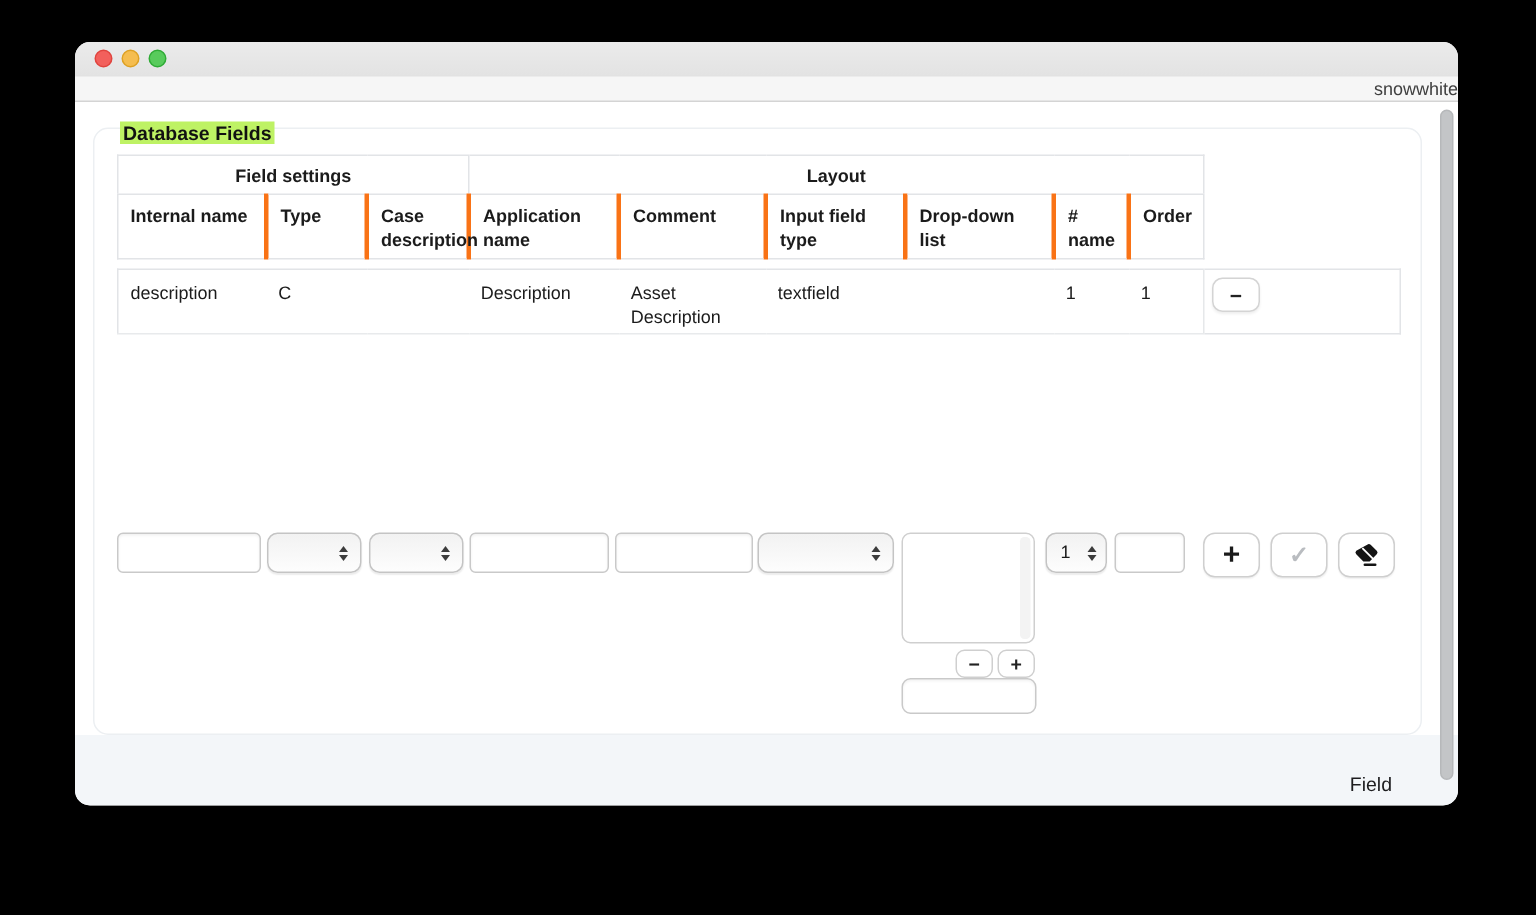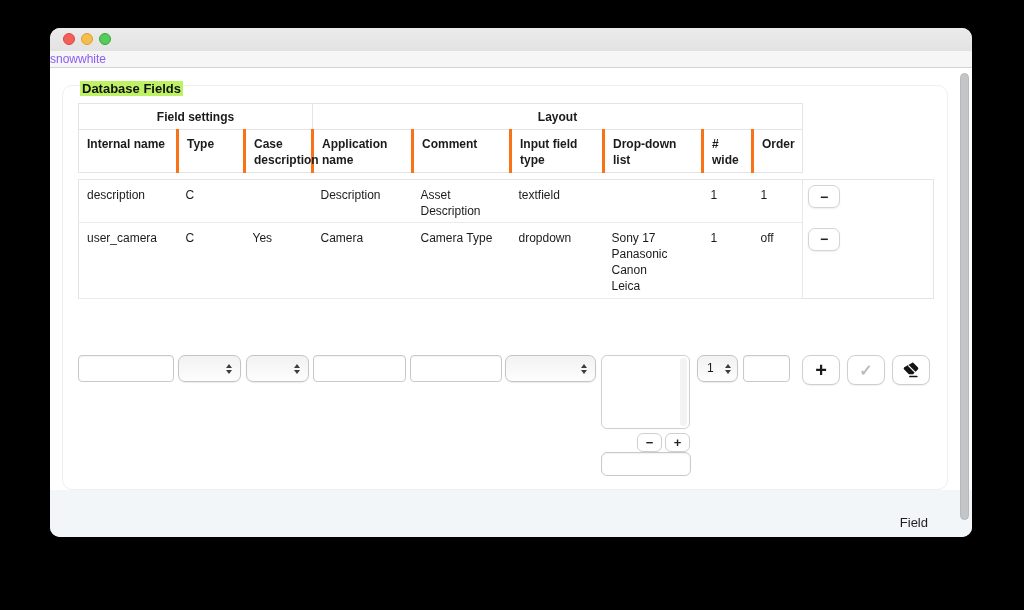--- a/index.html
+++ b/index.html
@@ -7,21 +7,21 @@
   .win { position:absolute; left:50px; top:28px; width:922px; height:509px; background:#fff;
          border-radius:10px; overflow:hidden; box-shadow:0 16px 40px rgba(0,0,0,.6); }
   
   .tb1 { position:absolute; left:0; top:0; right:0; height:22px; background:linear-gradient(#ebebeb,#e3e3e3); }
   .light { position:absolute; top:5px; width:12px; height:12px; border-radius:50%; }
   .light.close { left:13px;  background:#f2605c; border:1px solid #e0443e; }
   .light.min   { left:31px;  background:#f5bd4f; border:1px solid #dea123; }
   .light.zoom  { left:49px;  background:#58cb5c; border:1px solid #2fab36; }
   .tb2 { position:absolute; left:0; top:22px; right:0; height:18px; background:#f6f6f6;
          border-top:1px solid #e2e2e2; border-bottom:1px solid #d4d4d4;
-         text-align:left; font-size:12px; line-height:17px; color:#8b5cf6; }
+         text-align:right; font-size:12px; line-height:17px; color:#404040; }
   
   .footer { position:absolute; left:0; top:462px; right:0; height:47px; background:#f3f6f9; }
   .close-btn { position:absolute; right:44px; top:487px; font-size:13px; color:#1d1d1f; cursor:default; }
   
   .panel { position:absolute; left:12px; top:57px; width:886px; height:405px; background:#fff;
            border:1px solid #eceff2; border-radius:10px; }
   .legend { position:absolute; left:30px; top:53px; font-size:13px; font-weight:700; color:#111;
             background:#bef264; padding:0 2px; }
   
   table { border-collapse:collapse; table-layout:fixed; font-size:12px; color:#1b1b1b; }
@@ -106,21 +106,21 @@
         <td class="grp" colspan="6">Layout</td>
       </tr>
       <tr>
         <td class="col">Internal name</td>
         <td class="col">Type</td>
         <td class="col">Case description</td>
         <td class="col">Application name</td>
         <td class="col">Comment</td>
         <td class="col">Input field type</td>
         <td class="col">Drop-down list</td>
-        <td class="col"># wide</td>
+        <td class="col"># name</td>
         <td class="col">Order</td>
       </tr>
     </tbody>
       </table>
   </div>
 
   <div class="tbody">
     <table>
       <colgroup>
         <col style="width:99px">
@@ -142,39 +142,20 @@
         <td class="data">Description</td>
         <td class="data">Asset Description</td>
         <td class="data">textfield</td>
         <td class="data"></td>
         <td class="data">1</td>
         <td class="data">1</td>
         <td class="btncell">
           <span class="minus-btn">−</span>
         </td>
       </tr>
-      <tr class="sep" style="height:76px">
-        <td class="data">user_camera</td>
-        <td class="data">C</td>
-        <td class="data">Yes</td>
-        <td class="data">Camera</td>
-        <td class="data">Camera Type</td>
-        <td class="data">dropdown</td>
-        <td class="data">
-          <span class="dd-item">Sony 17</span>
-          <span class="dd-item">Panasonic</span>
-          <span class="dd-item">Canon</span>
-          <span class="dd-item">Leica</span>
-        </td>
-        <td class="data">1</td>
-        <td class="data">off</td>
-        <td class="btncell">
-          <span class="minus-btn">−</span>
-        </td>
-      </tr>
     </tbody>
       </table>
   </div>
 
   <div class="formrow">
     <input class="txt" style="left: 0px; width: 96px;" value="">
     <div class="sel" style="left:100px; width:63px">
       <span class="updown">
           <i class="u"></i>
           <i class="d"></i>

